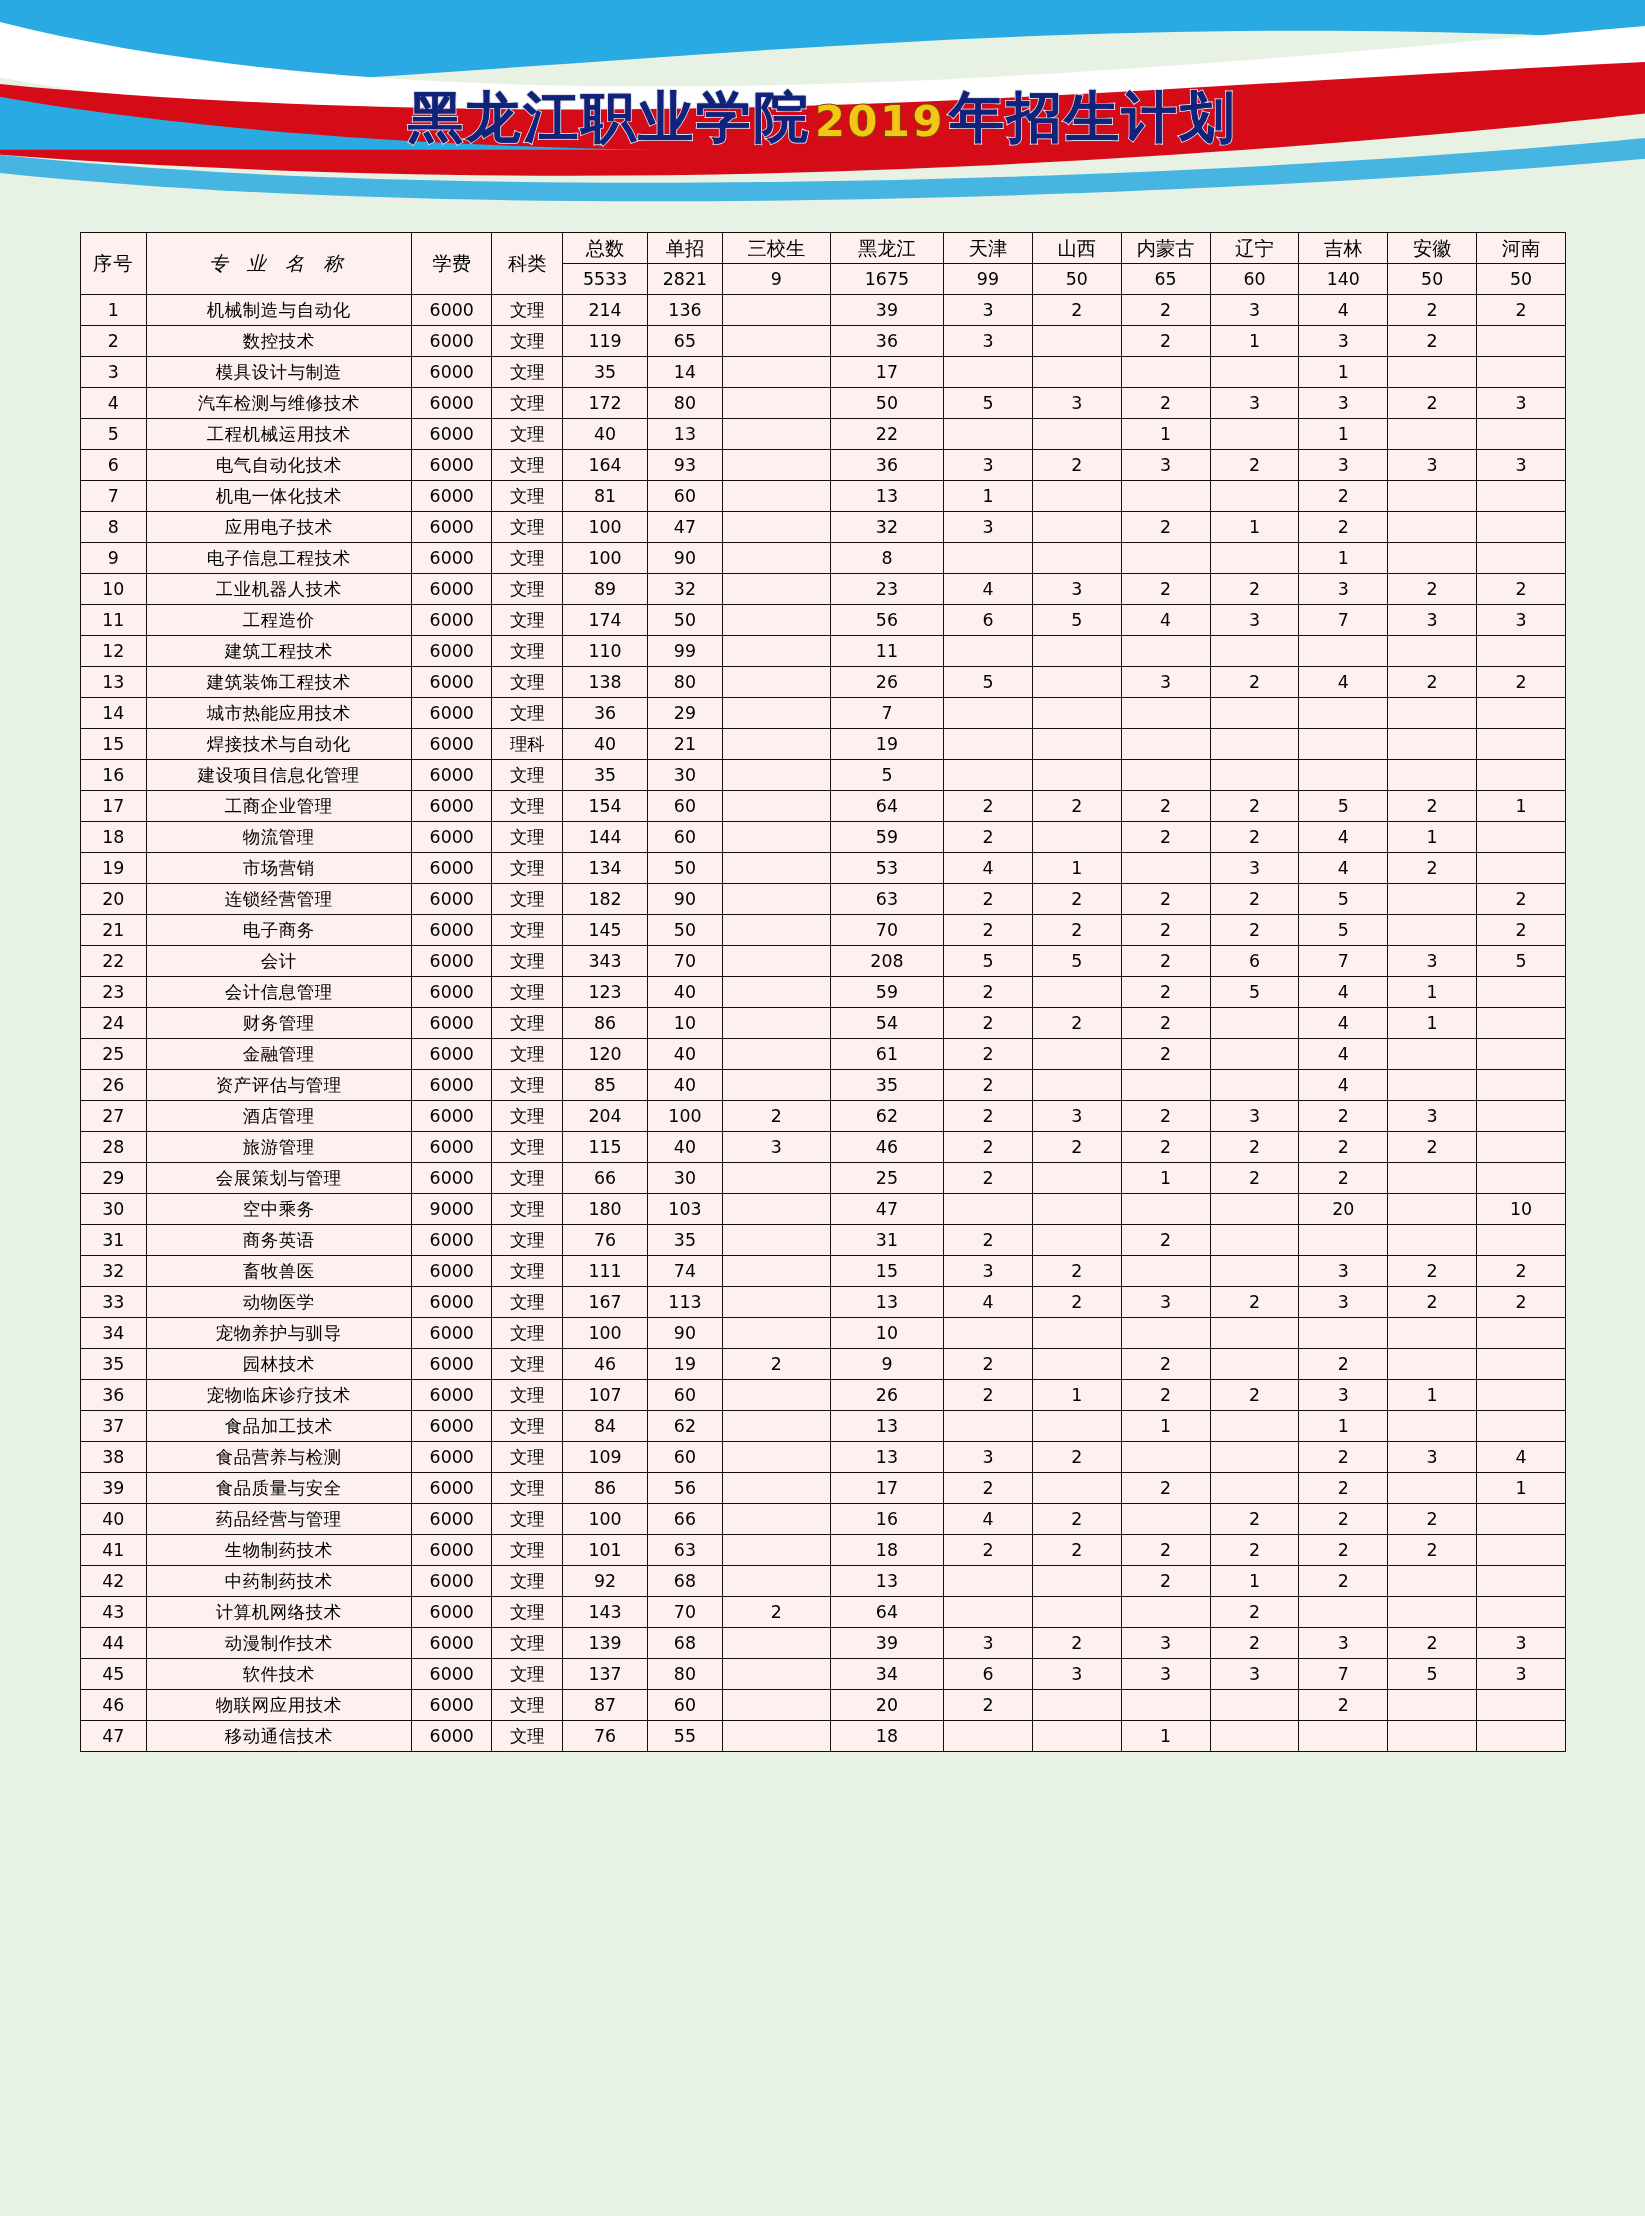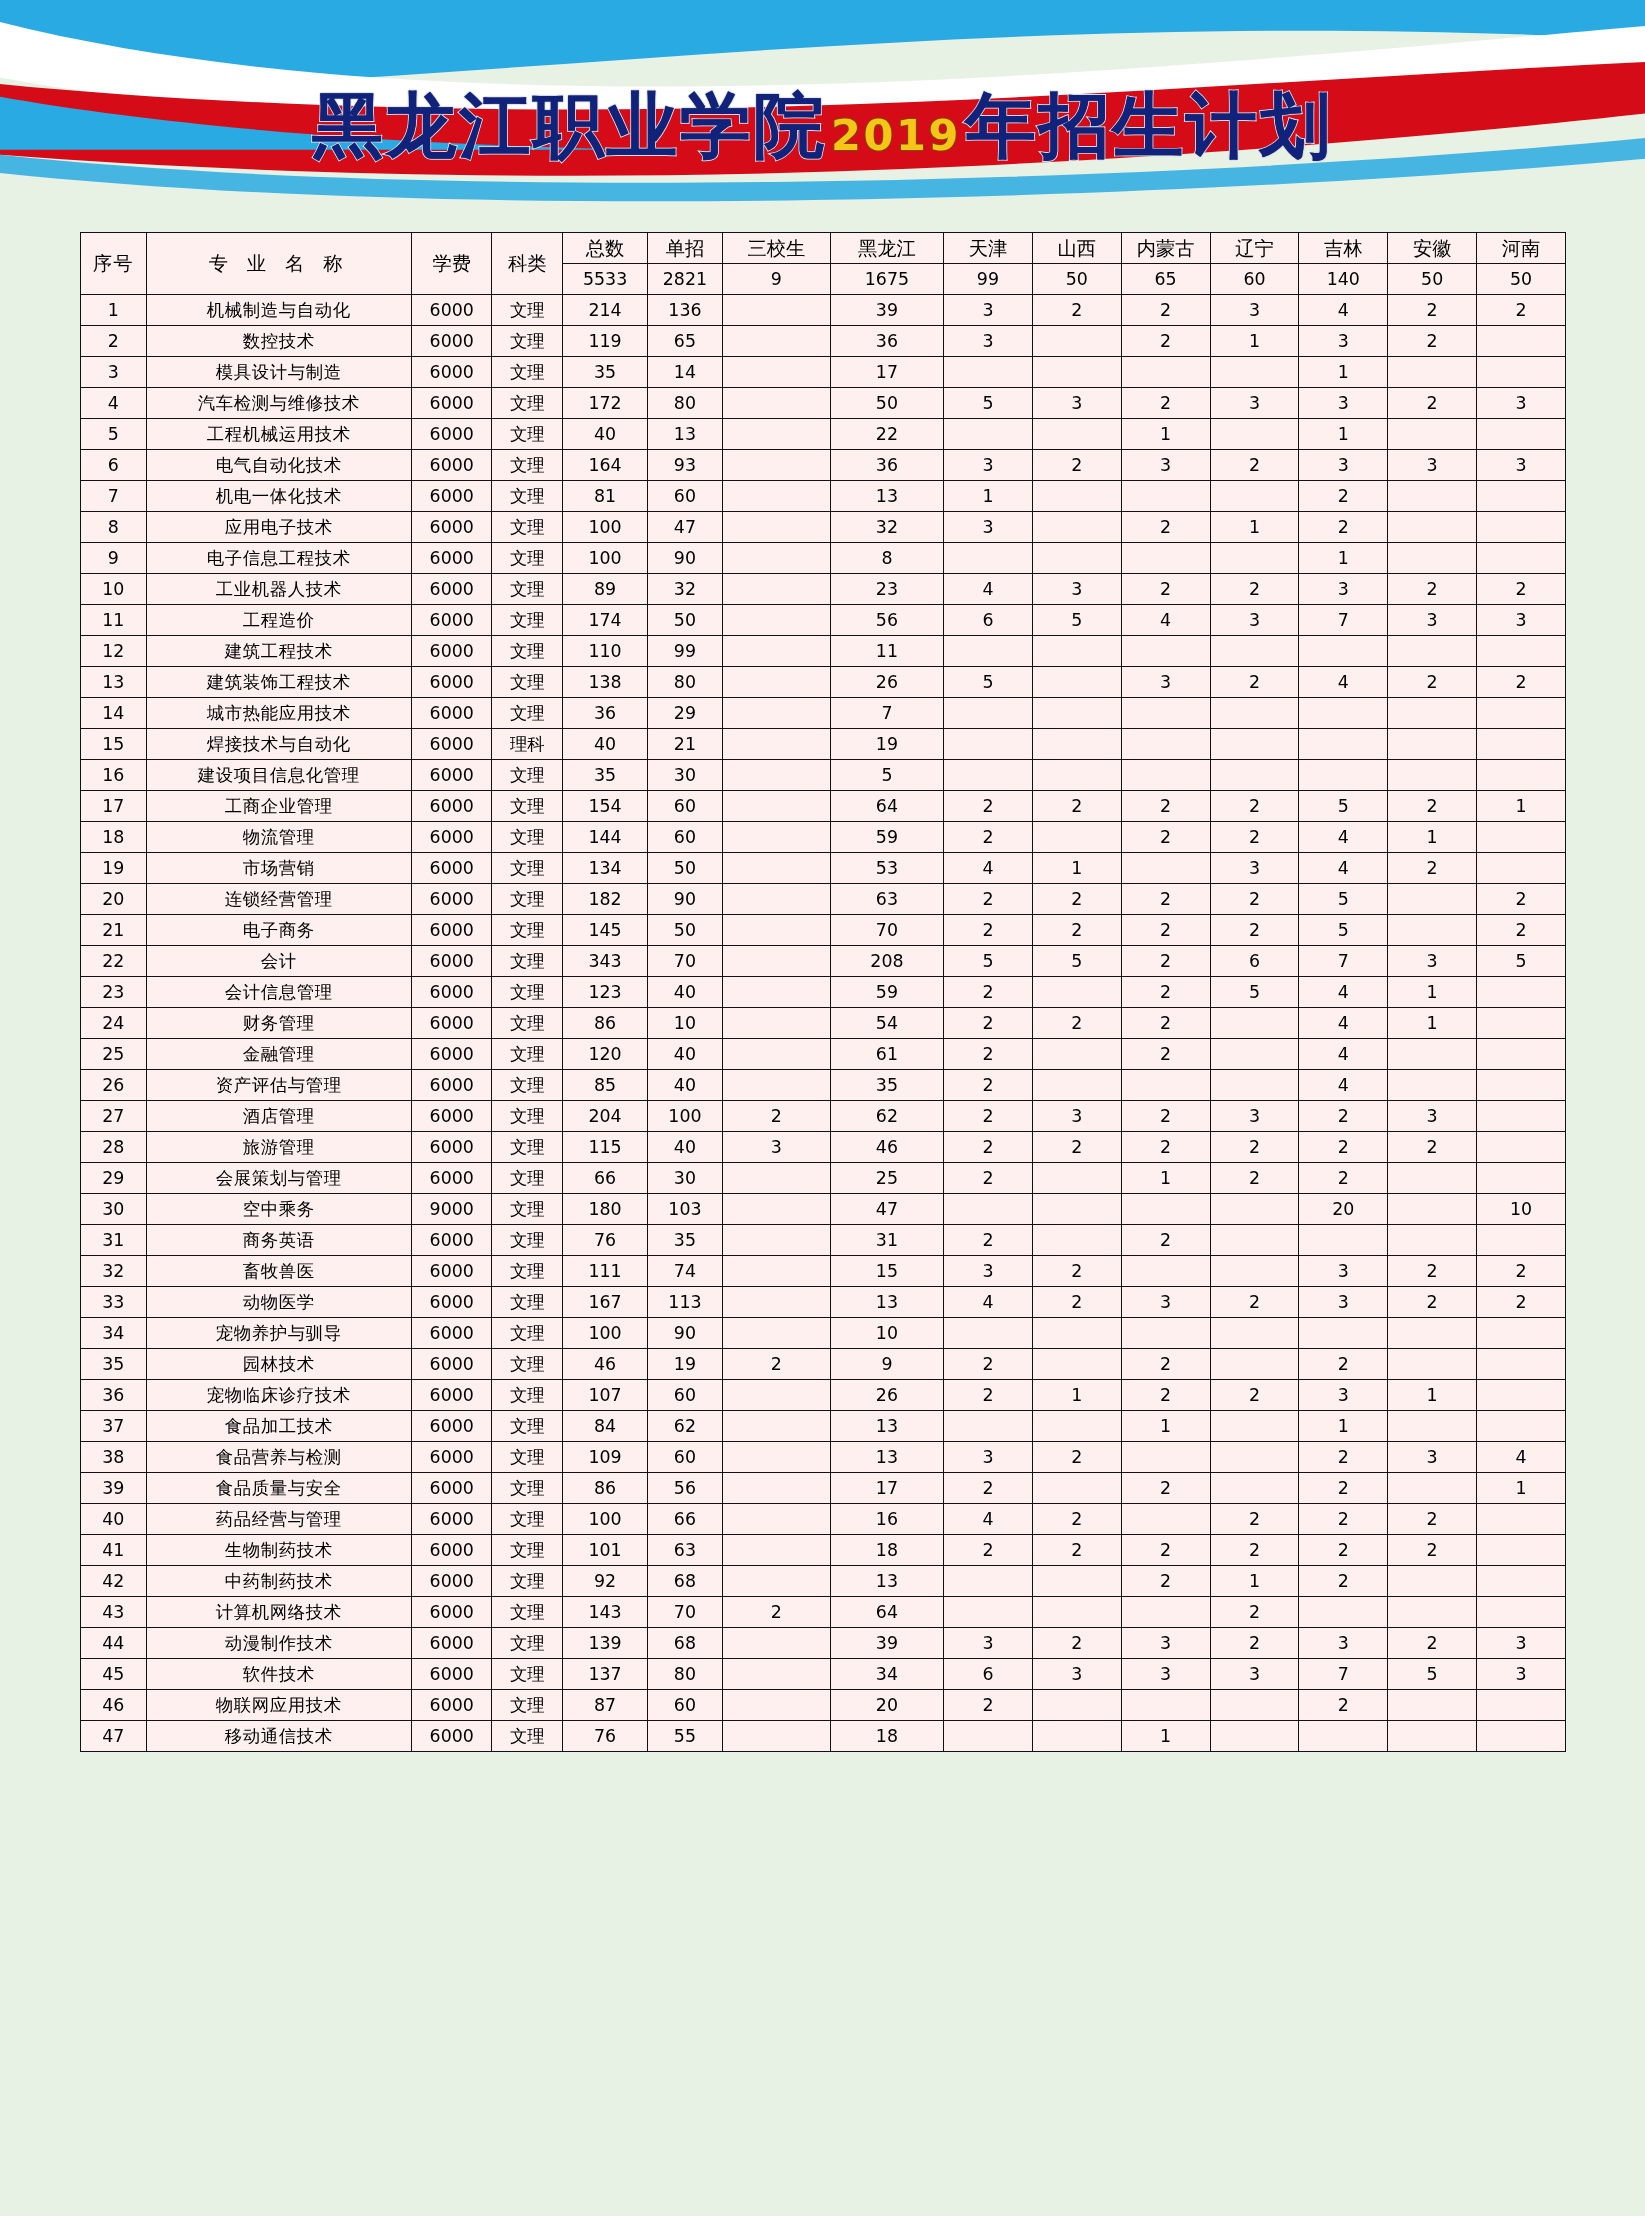--- a/index.html
+++ b/index.html
@@ -29,21 +29,21 @@
     left: 0;
     top: 90px;
     width: 1645px;
     text-align: center;
     white-space: nowrap;
     z-index: 5;
   }
   .title-text {
     display: inline-block;
     font-family: "DejaVu Sans", "Liberation Sans", sans-serif;
-    font-size: 71px;
+    font-size: 55px;
     font-weight: bold;
     letter-spacing: 2.6px;
     line-height: 1;
   }
   .t-blue {
     color: #10227a;
     -webkit-text-stroke: 1.9px #ffffff;
     paint-order: stroke fill;
     text-shadow: 0 0 1.3px #0a1a66;
   }
@@ -85,20 +85,21 @@
   td.major, th.major {
     text-align: left;
     padding-left: 14px;
     font-size: 18.7px;
     letter-spacing: 0.6px;
   }
   th.major {
     text-align: center;
     padding-left: 0;
     letter-spacing: 6.4px;
+    font-style: italic;
   }
   th.idx {
     letter-spacing: 1.3px;
   }
   .hdr-row td, .hdr-row th { height: 36px; }
   .sum-row td { height: 28px; font-size: 18px; }
   col.c-idx     { width: 62px; }
   col.c-major   { width: 251px; }
   col.c-fee     { width: 76px; }
   col.c-kind    { width: 67px; }

